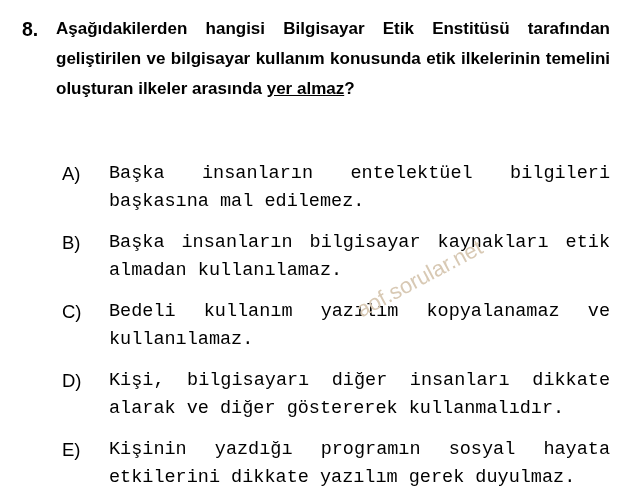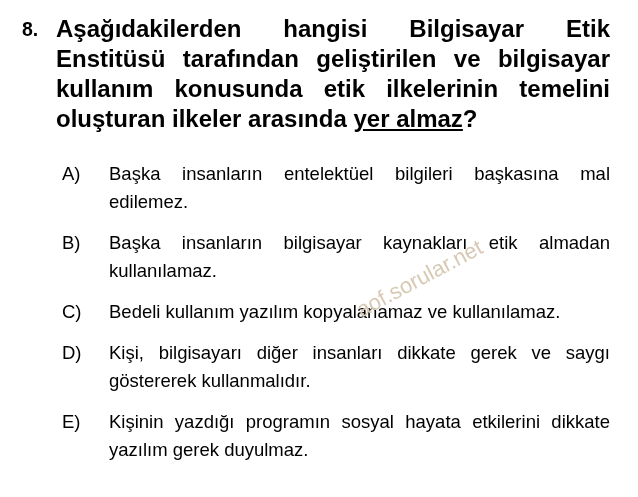--- a/index.html
+++ b/index.html
@@ -37,21 +37,21 @@
   .q-number {
     width: 34px;
     flex: 0 0 34px;
     font-size: 19.5px;
     line-height: 30px;
     font-weight: bold;
     text-align: left;
   }
   .q-text {
     flex: 1 1 auto;
-    font-size: 24px;
+    font-size: 17px;
     line-height: 30px;
     font-weight: bold;
     text-align: justify;
     text-align-last: left;
     hyphens: none;
   }
   .q-text .underline {
     text-decoration: underline;
   }
   
@@ -75,20 +75,21 @@
     font-size: 18.5px;
     line-height: 28px;
     text-align: left;
   }
   .opt-text {
     flex: 1 1 auto;
     font-size: 18.5px;
     line-height: 28px;
     text-align: justify;
     text-align-last: left;
+    font-family: Liberation Mono, monospace;
   }
   
   .wm-diag {
     position: absolute;
     left: 352px;
     top: 300px;
     font-size: 22px;
     color: #d8c9b4;
     transform: rotate(-28deg);
     transform-origin: left top;
@@ -127,21 +128,21 @@
       <div class="opt-text">Başka insanların bilgisayar kaynakları etik almadan kullanılamaz.</div>
     </div>
 
     <div class="option">
       <div class="opt-letter">C)</div>
       <div class="opt-text">Bedeli kullanım yazılım kopyalanamaz ve kullanılamaz.</div>
     </div>
 
     <div class="option">
       <div class="opt-letter">D)</div>
-      <div class="opt-text">Kişi, bilgisayarı diğer insanları dikkate gerek ve saygı göstererek kullanmalıdır.</div>
+      <div class="opt-text">Kişi, bilgisayarı diğer insanları dikkate alarak ve diğer göstererek kullanmalıdır.</div>
     </div>
 
     <div class="option">
       <div class="opt-letter">E)</div>
       <div class="opt-text">Kişinin yazdığı programın sosyal hayata etkilerini dikkate yazılım gerek duyulmaz.</div>
     </div>
 
   </div>
 
   <div class="wm-diag">aof.sorular.net</div>

